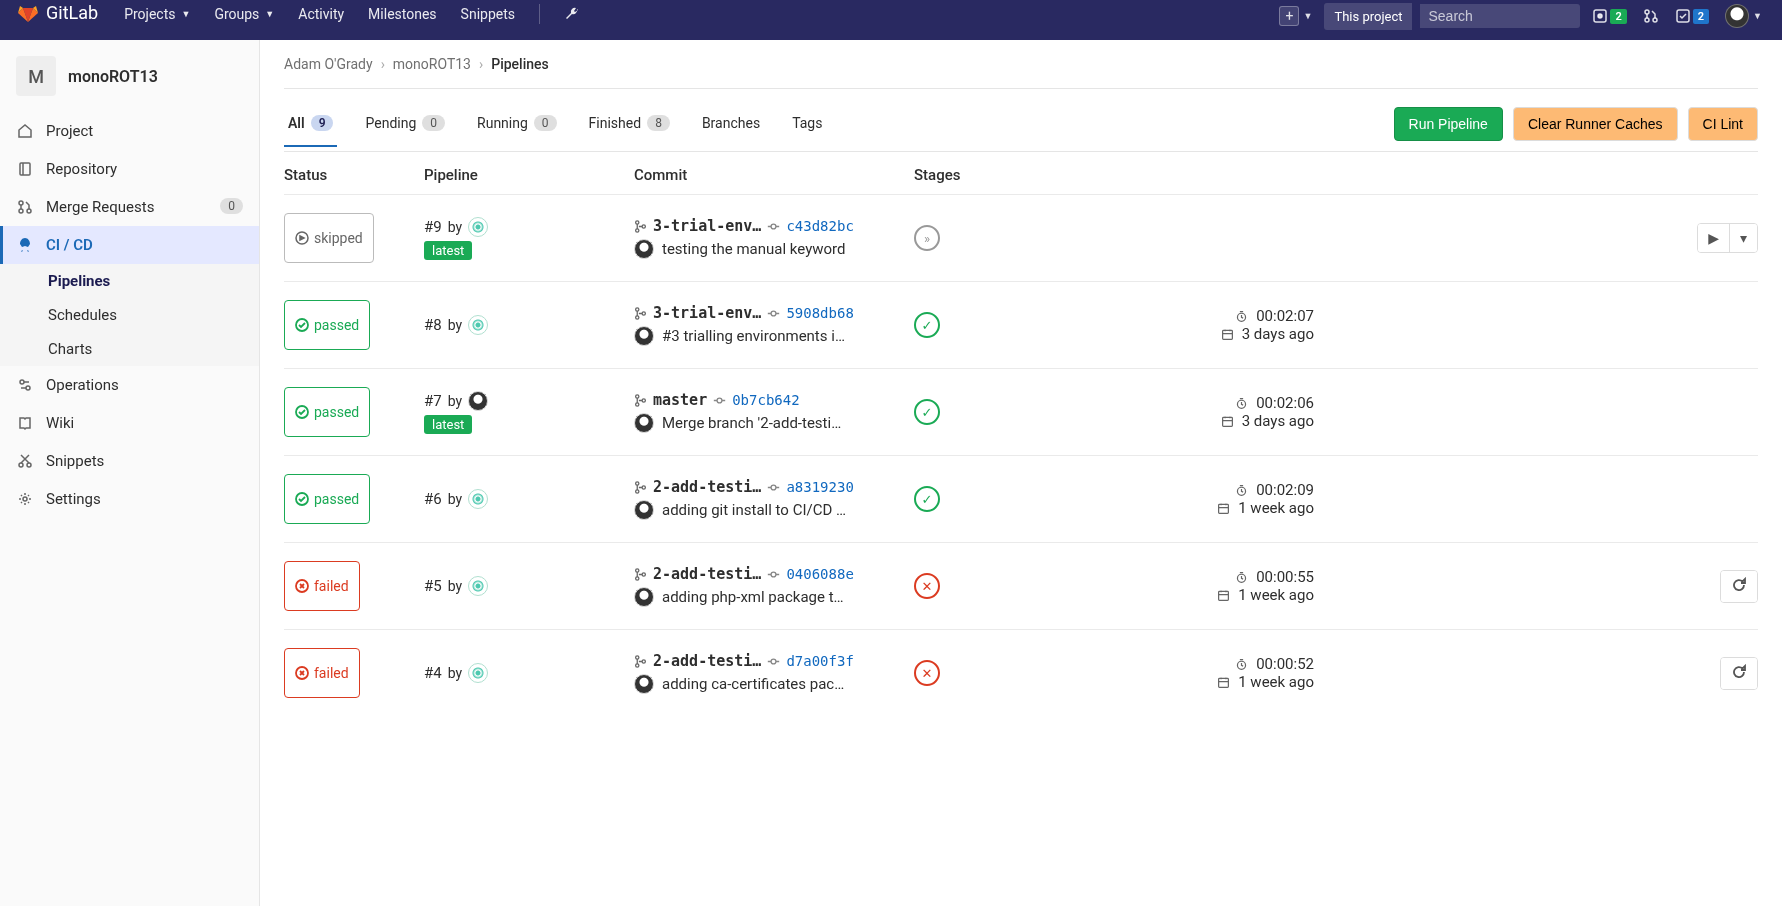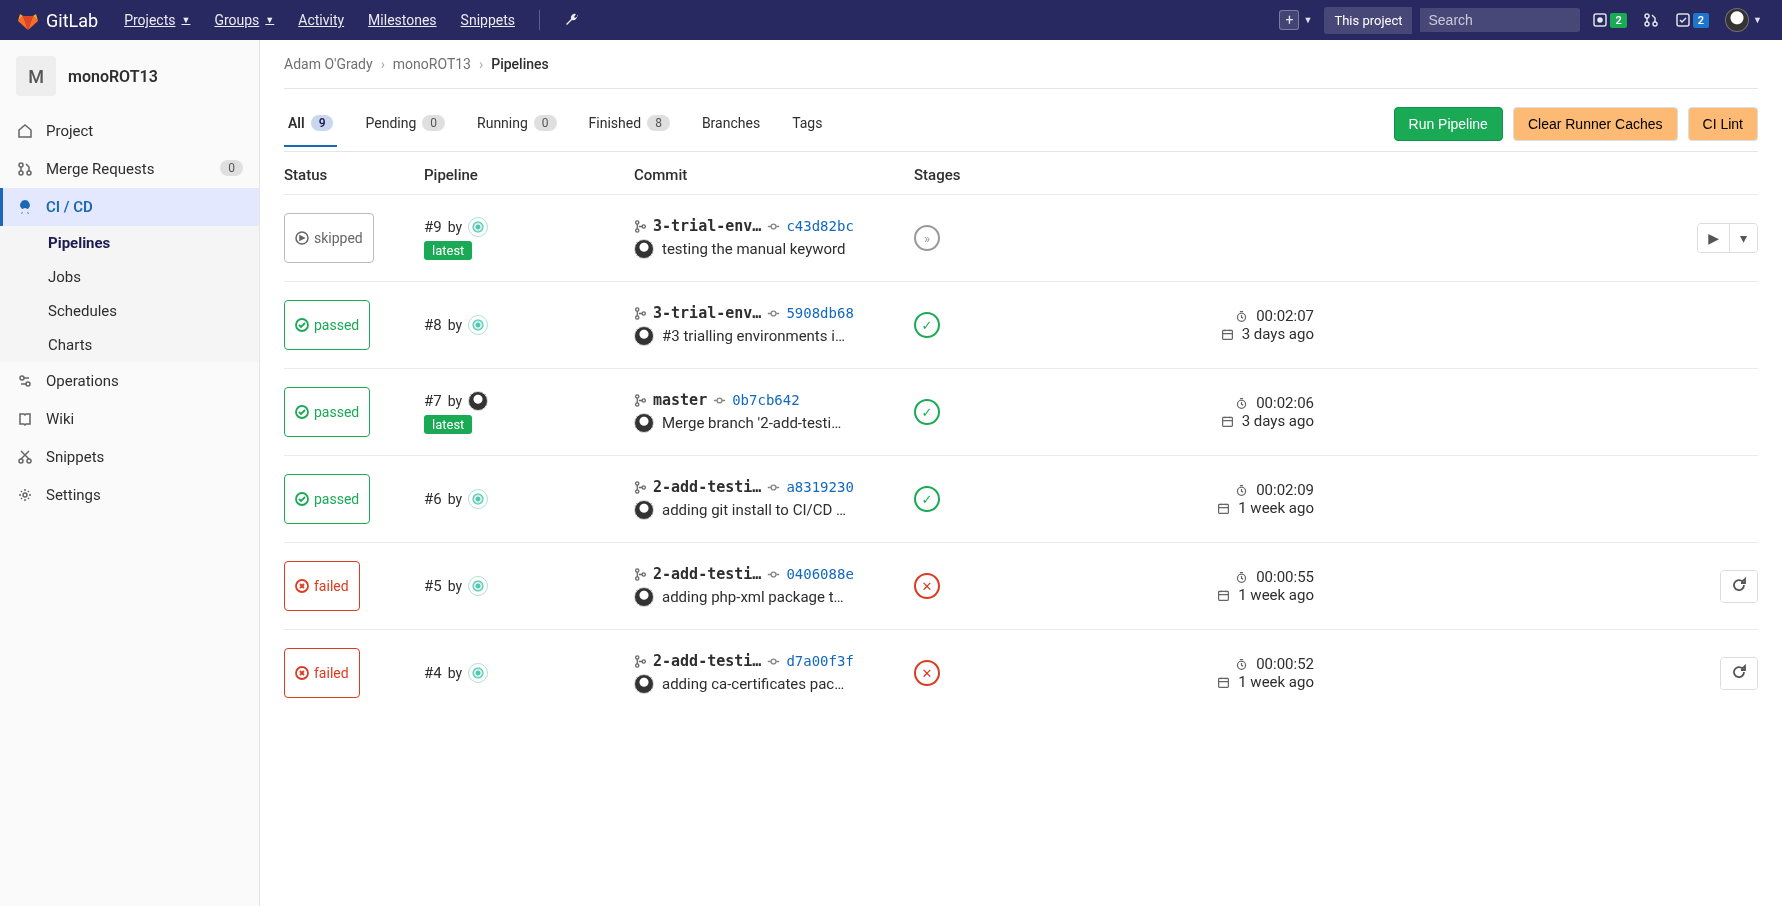--- a/index.html
+++ b/index.html
@@ -1,22 +1,22 @@
 <!DOCTYPE html>
 <html><head>
 <meta charset="utf-8">
 <style>
 * { box-sizing: border-box; margin: 0; padding: 0; }
 body { font-family: -apple-system, BlinkMacSystemFont, "Segoe UI", Roboto, sans-serif; font-size: 14px; color: #2e2e2e; background: #fff; }
-.navbar { background: #292961; height: 40px; display: flex; align-items: center; padding: 0 16px; color: #fff; }
+.navbar { background: #292961; height: 40px; display: flex; align-items: flex-start; padding: 0 16px; color: #fff; }
 .logo { display: flex; align-items: center; gap: 6px; margin-right: 16px; }
 .logo svg { width: 24px; height: 24px; }
 .brand { font-size: 18px; font-weight: 400; }
 .nav-links { display: flex; align-items: center; gap: 4px; }
-.nav-link { color: rgba(255,255,255,0.9); padding: 6px 10px; font-size: 14px; cursor: pointer; display: flex; align-items: center; gap: 4px; text-decoration: underline; }
+.nav-link { color: rgba(255,255,255,0.9); padding: 6px 10px; font-size: 14px; cursor: pointer; display: flex; align-items: center; gap: 4px; }
 .nav-sep { width: 1px; height: 20px; background: rgba(255,255,255,0.25); margin: 0 10px; }
 .nav-spacer { flex: 1; }
 .nav-right { display: flex; align-items: center; gap: 8px; }
 .search-scope { background: rgba(255,255,255,0.15); color: #fff; padding: 6px 10px; font-size: 13px; border-radius: 3px 0 0 3px; }
 .search-box { display: flex; align-items: center; background: rgba(255,255,255,0.15); border-radius: 0 3px 3px 0; padding: 4px 8px; width: 160px; }
 .search-box input { background: transparent; border: none; color: #fff; outline: none; font-size: 14px; flex: 1; }
 .search-box input::placeholder { color: rgba(255,255,255,0.7); }
 .nav-icon { color: rgba(255,255,255,0.85); cursor: pointer; padding: 4px; display: flex; align-items: center; gap: 2px; }
 .badge-green { background: #1aaa55; color: #fff; font-size: 11px; padding: 1px 5px; border-radius: 2px; font-weight: 600; }
 .badge-blue { background: #1f75cb; color: #fff; font-size: 11px; padding: 1px 5px; border-radius: 2px; font-weight: 600; }
@@ -176,40 +176,48 @@
         <span class="side-icon">
           <svg width="16" height="16" viewBox="0 0 16 16" fill="none" stroke="currentColor" stroke-width="1.5">
             <path d="M2 7l6-5 6 5v7H2z"></path>
           </svg>
         </span>
         <span>Project</span>
       </div>
     <div class="side-item">
         <span class="side-icon">
           <svg width="16" height="16" viewBox="0 0 16 16" fill="none" stroke="currentColor" stroke-width="1.5">
+            <rect x="3" y="2" width="10" height="12" rx="1"></rect>
+            <path d="M6 2v12"></path>
+          </svg>
+        </span>
+        <span>Repository</span>
+      </div>
+    <div class="side-item">
+        <span class="side-icon">
+          <svg width="16" height="16" viewBox="0 0 16 16" fill="none" stroke="currentColor" stroke-width="1.5">
             <circle cx="4" cy="4" r="2"></circle>
             <circle cx="4" cy="12" r="2"></circle>
             <circle cx="12" cy="12" r="2"></circle>
             <path d="M4 6v4M12 10V6l-3-3"></path>
           </svg>
         </span>
         <span>Merge Requests</span>
         <span class="cnt">0</span>
       </div>
     <div class="side-item active">
         <span class="side-icon">
           <svg width="16" height="16" viewBox="0 0 16 16" fill="currentColor">
             <path d="M8 1c3 0 5 3 5 6l-2 3-3-1-3 1-2-3c0-3 2-6 5-6zM5 13l-1 2 2-1zM11 13l1 2-2-1z"></path>
           </svg>
         </span>
         <span>CI / CD</span>
       </div>
     <div class="side-sub">
       <div class="side-sub-item active">Pipelines</div>
-      <div class="side-sub-item">Jobs</div>
       <div class="side-sub-item">Schedules</div>
       <div class="side-sub-item">Charts</div>
     </div>
     <div class="side-item">
         <span class="side-icon">
           <svg width="16" height="16" viewBox="0 0 16 16" fill="none" stroke="currentColor" stroke-width="1.5">
             <circle cx="5" cy="5" r="2"></circle>
             <circle cx="11" cy="11" r="2"></circle>
             <path d="M7 5h5M4 11h5"></path>
           </svg>

